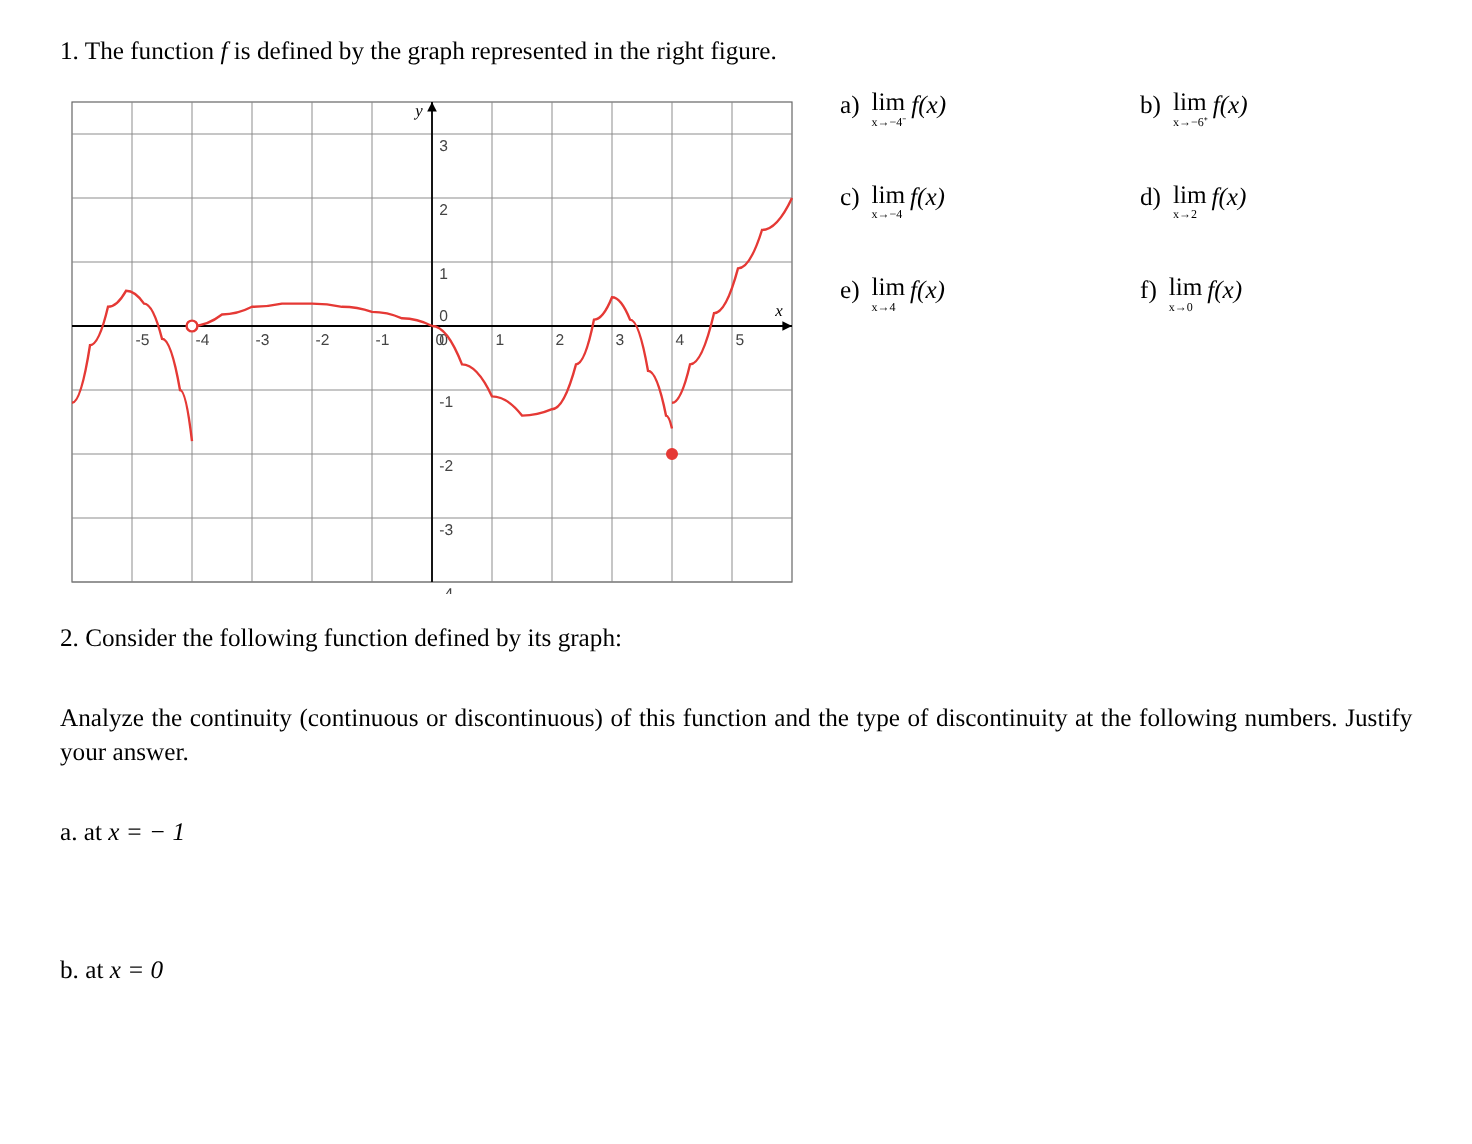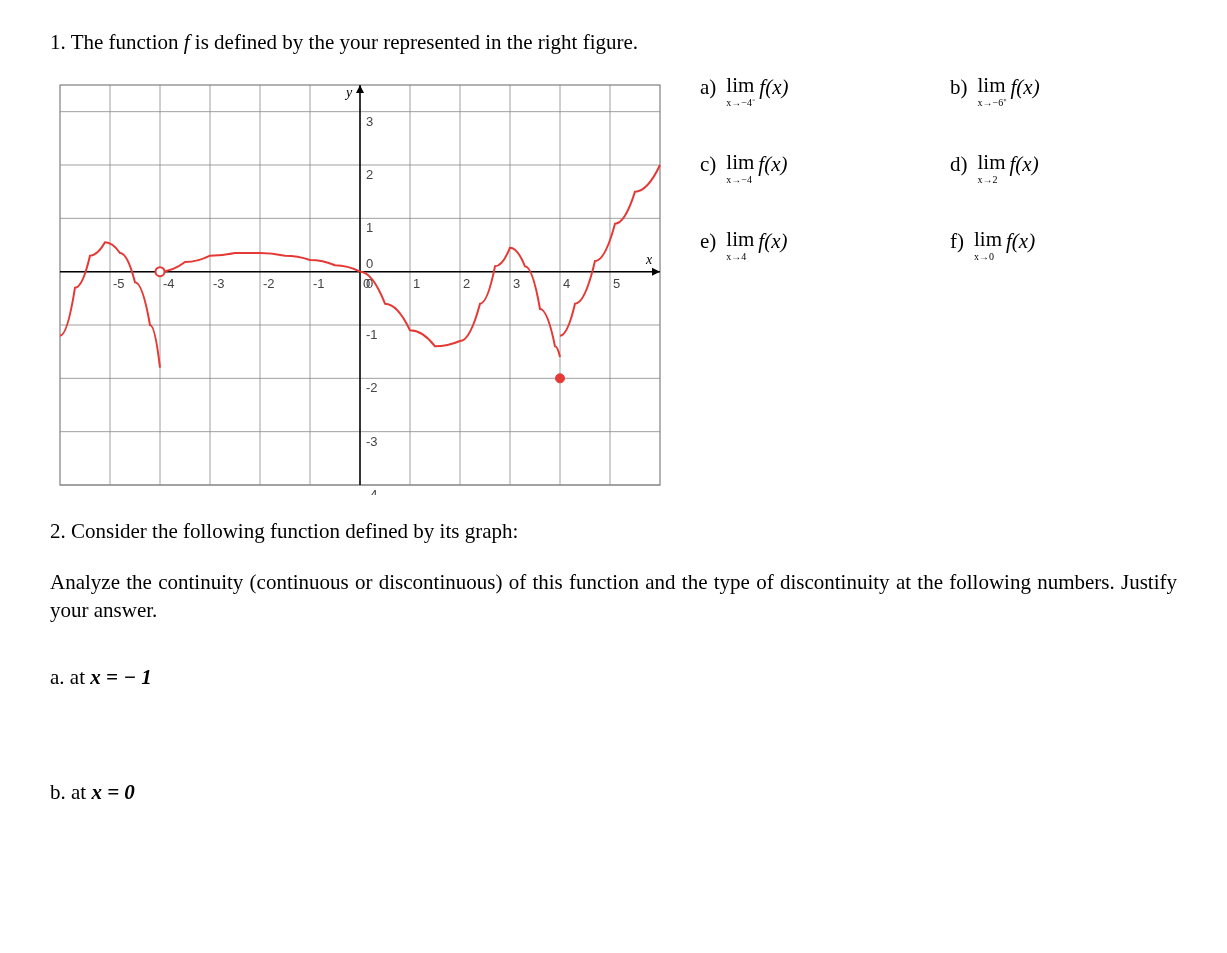--- a/index.html
+++ b/index.html
@@ -63,44 +63,43 @@
       margin-top: 2px;
     }
     .fx {
       font-style: italic;
       margin-left: 4px;
       text-align: right;
     }
     .problem2 {
       font-size: 21px;
       margin-top: 20px;
-      margin-bottom: 24px;
+      margin-bottom: 40px;
     }
     .analyze {
       font-size: 21px;
       text-align: justify;
       margin-bottom: 40px;
       line-height: 1.35;
     }
     .subpart {
       font-size: 21px;
       margin-bottom: 90px;
     }
     .math-x {
       font-style: italic;
-      font-weight: bold;
     }
     svg { display: block; }
   </style>
 </head>
 <body>
 
 <div class="problem-text">
   <span>1.</span>
-  <span>The function </span><span class="italic-f">f</span><span> is defined by the your represented in the right figure.</span>
+  <span>The function </span><span class="italic-f">f</span><span> is defined by the graph represented in the right figure.</span>
 </div>
 
 <div class="row-graph-limits">
 
   <div class="graph-block">
     <svg id="graph-svg" width="620" height="420" viewBox="0 0 620 420">
         <rect x="10" y="10" width="600" height="400" fill="none" stroke="#666" stroke-width="1"></rect>
         <line x1="60" y1="410" x2="60" y2="10" stroke="#888" stroke-width="0.8"></line>
         <line x1="110" y1="410" x2="110" y2="10" stroke="#888" stroke-width="0.8"></line>
         <line x1="160" y1="410" x2="160" y2="10" stroke="#888" stroke-width="0.8"></line>

